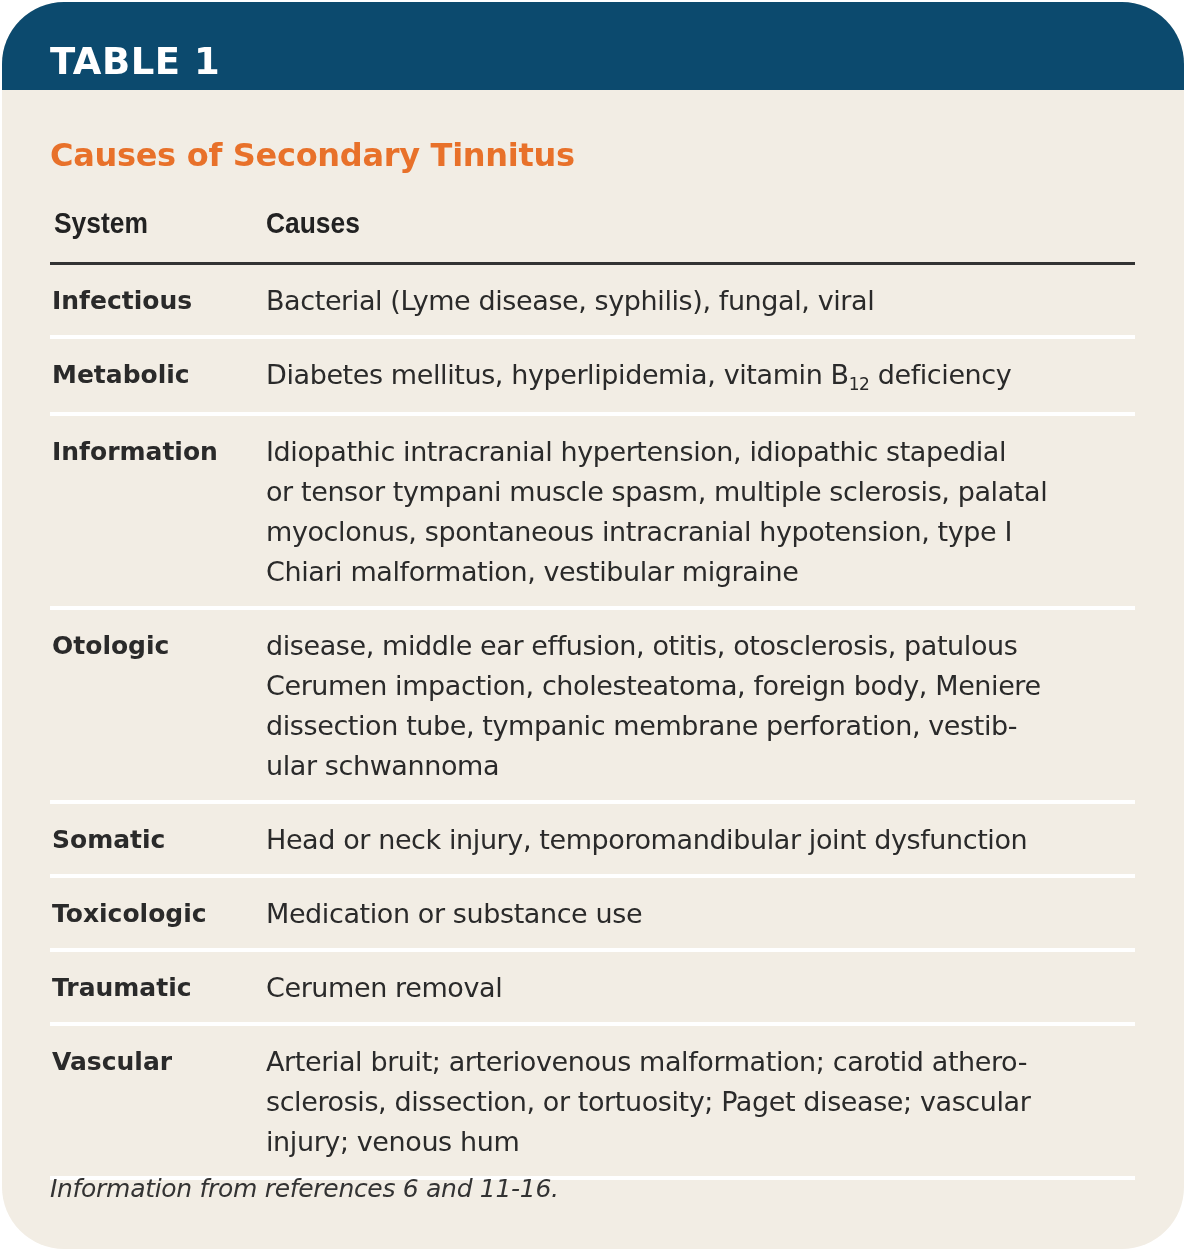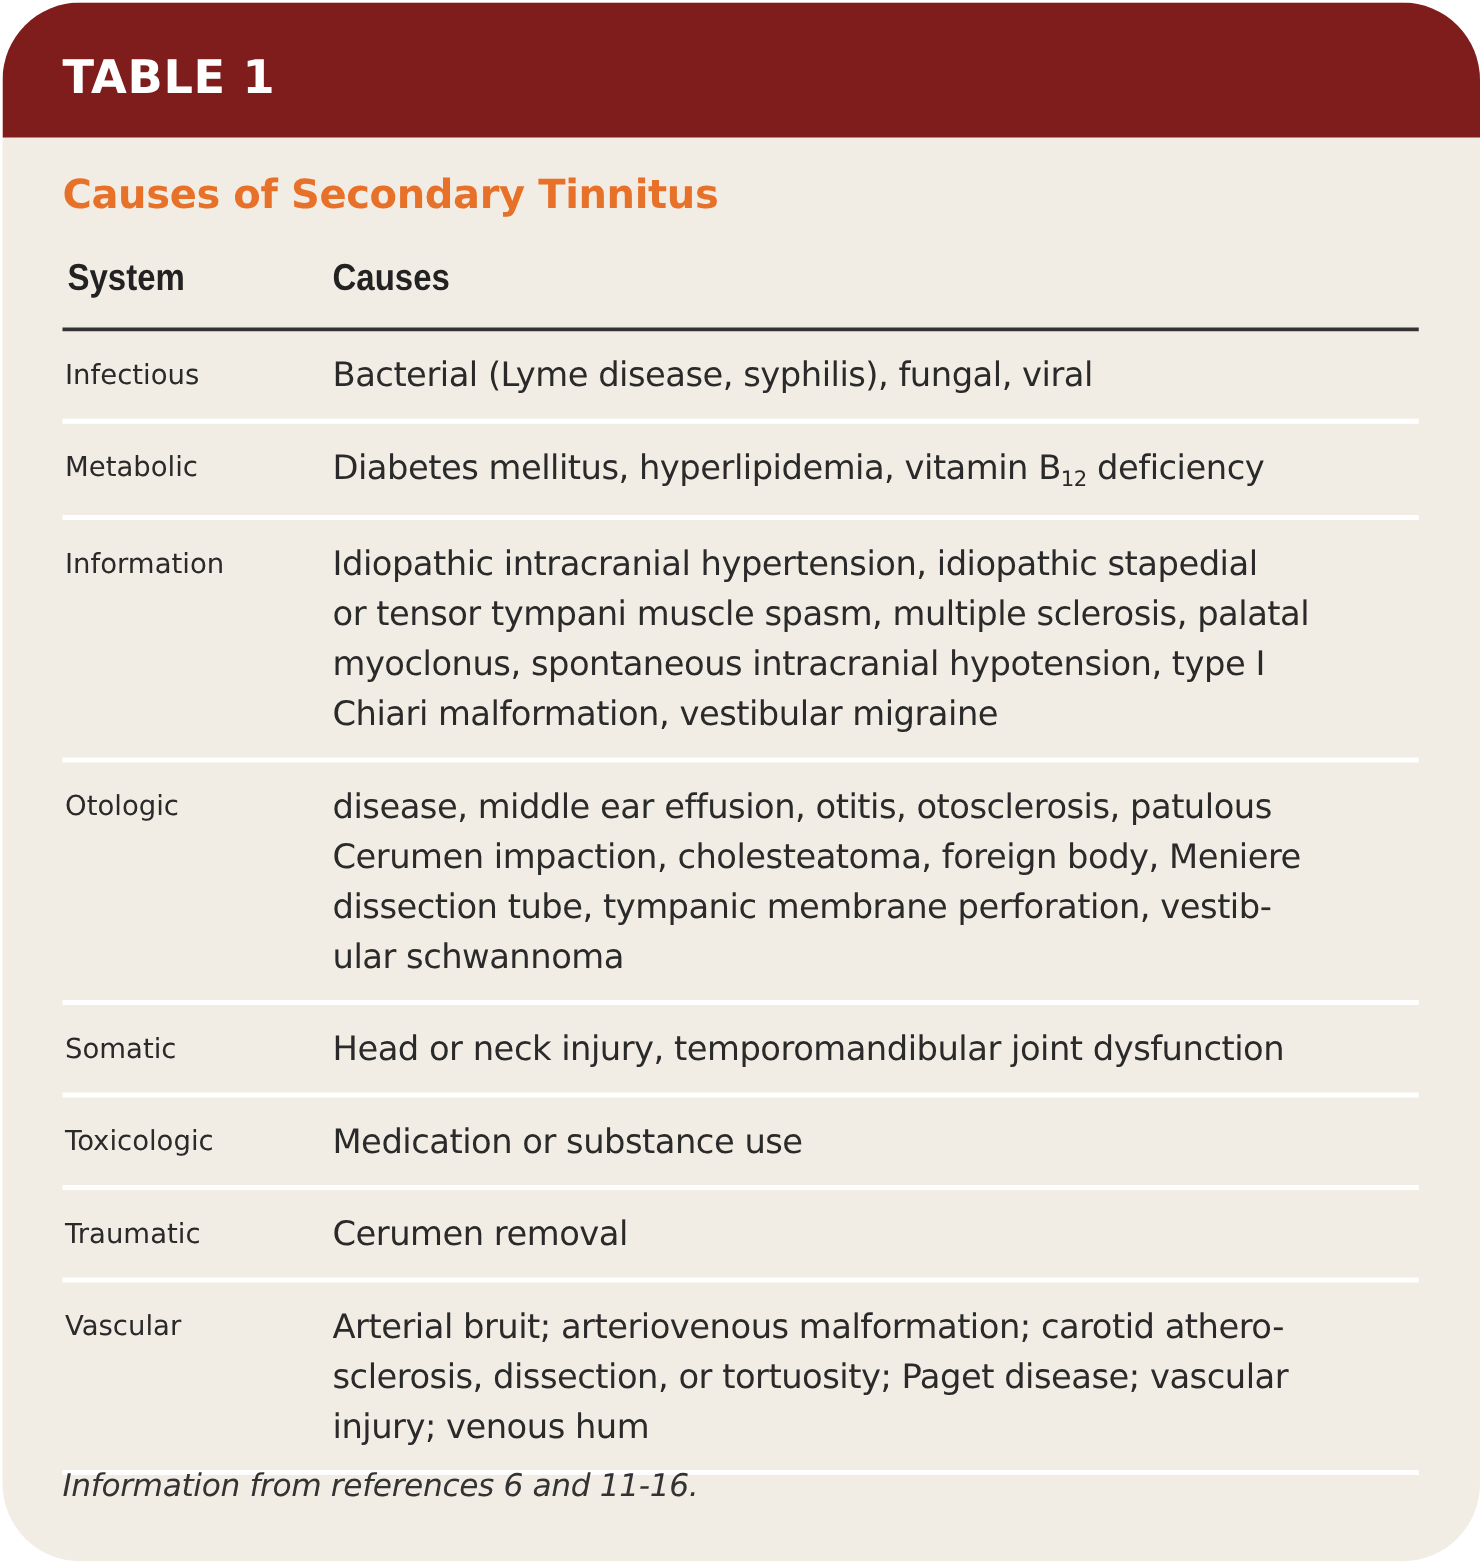--- a/index.html
+++ b/index.html
@@ -4,22 +4,22 @@
 <style>
   html, body { margin: 0; padding: 0; background: #ffffff; }
   body { width: 1185px; height: 1251px; position: relative; overflow: hidden; }
   .card {
     position: absolute; left: 2px; top: 2px; width: 1182px; height: 1247px;
     background: #F2EDE4; border-radius: 62px 62px 62px 62px;
     border-top-left-radius: 62px; border-top-right-radius: 62px;
     overflow: hidden;
   }
   .header-band {
-    position: absolute; left: 0; top: 0; width: 100%; height: 108px;
-    background: #7f1d1d;
+    position: absolute; left: 0; top: 0; width: 100%; height: 88px;
+    background: #0c4a6e;
   }
   .table-label {
     position: absolute; left: 48px; top: 38px;
     font-family: "DejaVu Sans", sans-serif; font-weight: bold;
     font-size: 37px; color: #ffffff; letter-spacing: 0.5px;
   }
   .title {
     position: absolute; left: 48px; top: 134px;
     font-family: "DejaVu Sans", sans-serif; font-weight: bold;
     font-size: 32px; color: #E8712A; letter-spacing: -0.3px;
@@ -37,22 +37,22 @@
   .col-head.causes { left: 216px; }
   .rows {
     position: absolute; left: 48px; top: 263px; width: 1085px;
   }
   .row {
     position: relative; border-bottom: 4px solid #ffffff;
     padding: 16px 0 14px 0;
   }
   .cell-system {
     position: absolute; left: 2px; top: 16px;
-    font-family: "DejaVu Sans", sans-serif; font-size: 22px;
-    color: #2a2a2a; line-height: 40px; font-weight: 400;
+    font-family: "DejaVu Sans", sans-serif; font-size: 25px;
+    color: #2a2a2a; line-height: 40px; font-weight: 700;
   }
   .cell-causes {
     margin-left: 216px;
     font-family: "DejaVu Sans", sans-serif; font-size: 27px;
     color: #2a2a2a; line-height: 40px;
   }
   .cell-causes .line { display: block; white-space: nowrap; letter-spacing: -0.4px; }
   .sub { font-size: 17px; position: relative; top: 6px; }
   .footnote {
     position: absolute; left: 48px; top: 1172px;

